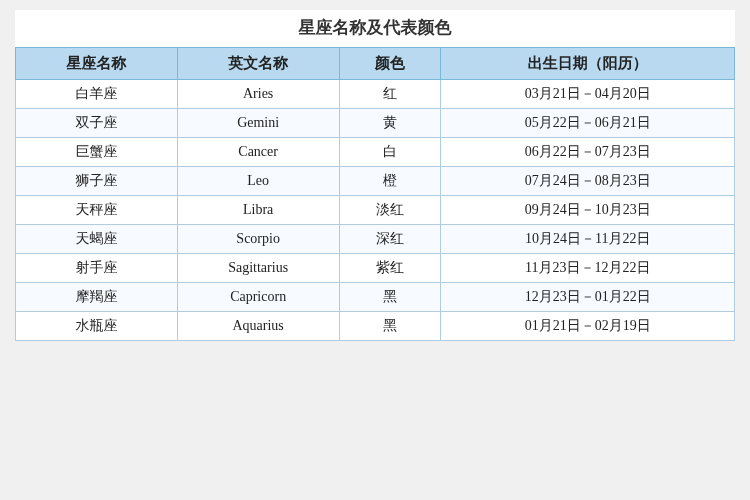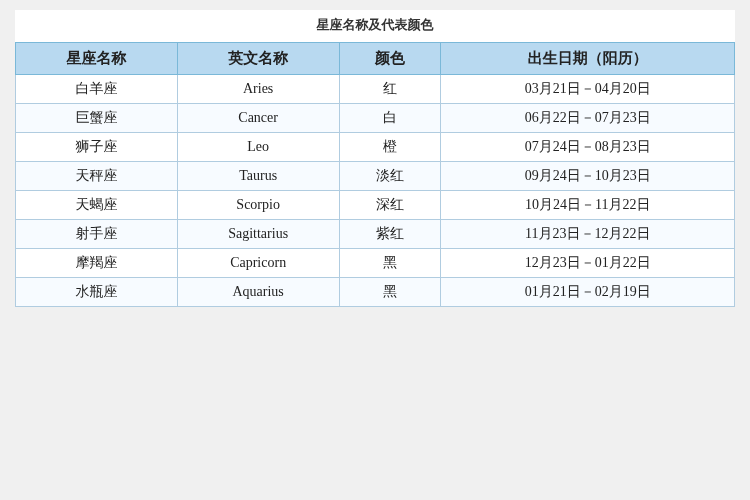--- a/index.html
+++ b/index.html
@@ -20,21 +20,21 @@
       overflow: hidden;
     }
 
     .container {
       width: 720px;
       background: #fff;
     }
 
     .page-title {
       text-align: center;
-      font-size: 13px;
+      font-size: 17px;
       color: #333;
       padding: 6px 0 8px 0;
       font-weight: bold;
     }
 
     table {
       width: 100%;
       border-collapse: collapse;
     }
 
@@ -93,34 +93,40 @@
       </tr>
     </thead>
     <tbody id="table-body">
     <tr>
           <td>白羊座</td>
           <td>Aries</td>
           <td>红</td>
           <td>03月21日－04月20日</td>
         </tr>
         <tr>
+          <td>双子座</td>
+          <td>Gemini</td>
+          <td>黄</td>
+          <td>05月22日－06月21日</td>
+        </tr>
+        <tr>
           <td>巨蟹座</td>
           <td>Cancer</td>
           <td>白</td>
           <td>06月22日－07月23日</td>
         </tr>
         <tr>
           <td>狮子座</td>
           <td>Leo</td>
           <td>橙</td>
           <td>07月24日－08月23日</td>
         </tr>
         <tr>
           <td>天秤座</td>
-          <td>Taurus</td>
+          <td>Libra</td>
           <td>淡红</td>
           <td>09月24日－10月23日</td>
         </tr>
         <tr>
           <td>天蝎座</td>
           <td>Scorpio</td>
           <td>深红</td>
           <td>10月24日－11月22日</td>
         </tr>
         <tr>

